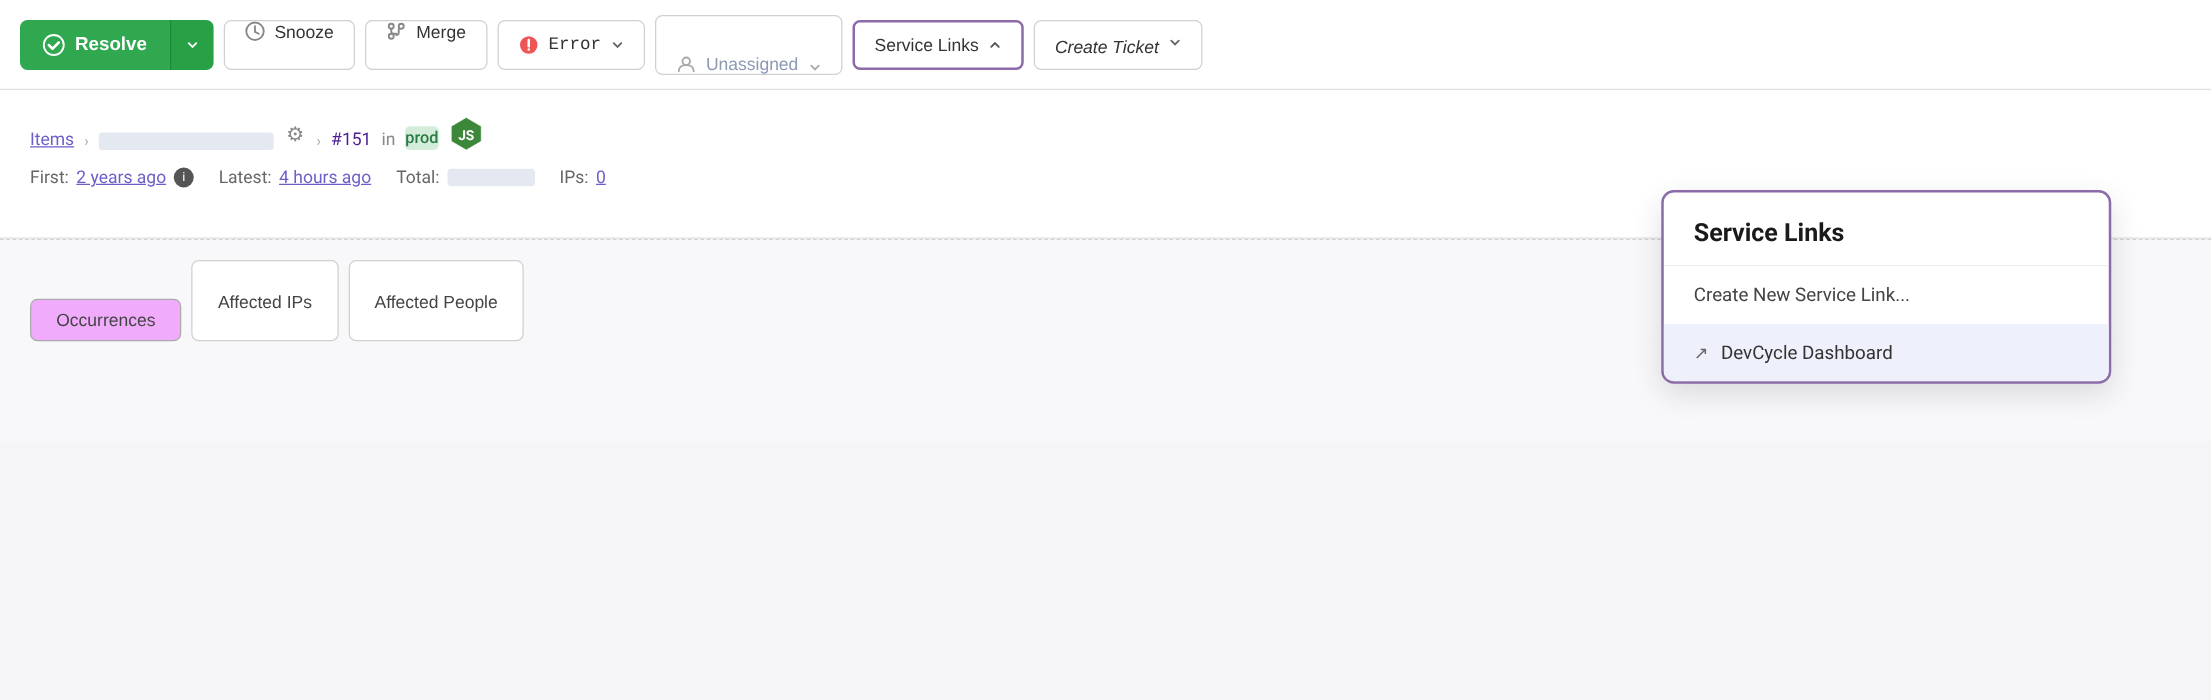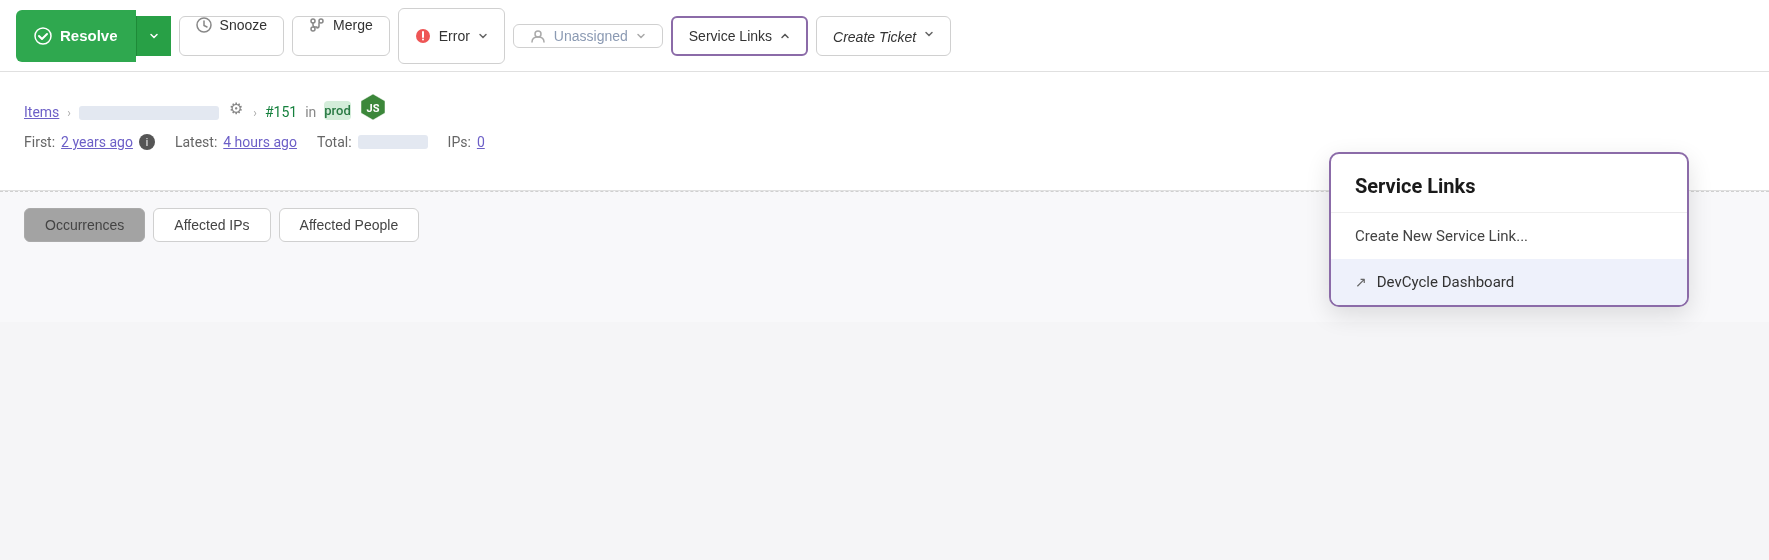--- a/index.html
+++ b/index.html
@@ -25,21 +25,21 @@
       display: flex;
       align-items: center;
       border-radius: 6px;
       overflow: hidden;
     }
     .btn-resolve-main {
       background: #2fa84f;
       color: #fff;
       border: none;
       padding: 0 18px;
-      height: 52px;
+      height: 40px;
       font-size: 15px;
       font-weight: 600;
       cursor: pointer;
       display: flex;
       align-items: center;
       gap: 8px;
     }
     .btn-resolve-main .check-icon {
       width: 18px;
       height: 18px;
@@ -69,39 +69,40 @@
       align-items: flex-start;
       gap: 8px;
       white-space: nowrap;
     }
 
     .btn-error {
       background: #fff;
       border: 1px solid #d0d0d0;
       border-radius: 6px;
       padding: 0 16px;
-      height: 56px;
+      height: 40px;
       font-size: 14px;
       cursor: pointer;
       display: flex;
       align-items: center;
       gap: 8px;
       color: #333;
+      font-family: Liberation Mono, monospace;
     }
 
     .btn-unassigned {
       background: #fff;
       border: 1px solid #d0d0d0;
       border-radius: 6px;
       padding: 0 16px;
-      height: 24px;
-      font-size: 14px;
-      cursor: pointer;
-      display: flex;
-      align-items: center;
+      height: 48px;
+      font-size: 14px;
+      cursor: pointer;
+      display: flex;
+      align-items: flex-end;
       gap: 8px;
       color: #8b9ab3;
     }
 
     .btn-service-links {
       background: #fff;
       border: 2px solid #8b6ba8;
       border-radius: 6px;
       padding: 0 16px;
       height: 40px;
@@ -163,21 +164,21 @@
     }
     .gear-icon-btn {
       background: none;
       border: none;
       cursor: pointer;
       color: #888;
       font-size: 16px;
       padding: 2px;
     }
     .breadcrumb-hash {
-      color: #15803d;
+      color: #4c1d95;
     }
     .breadcrumb-in {
       color: #888;
     }
     .env-badge {
       background: #d4edda;
       color: #2a7a44;
       border-radius: 4px;
       padding: 2px 0;
       font-size: 13px;
@@ -243,23 +244,24 @@
     .tab-btn {
       background: #fff;
       border: 1px solid #d0d0d0;
       border-radius: 6px;
       padding: 8px 20px;
       font-size: 14px;
       cursor: pointer;
       color: #444;
     }
     .tab-btn.active {
-      background: #a3a3a3;
+      background: #f0abfc;
       border-color: #aaa;
       font-weight: 500;
+      margin-top: 31px;
     }
 
     
     .service-links-dropdown {
       position: absolute;
       top: 80px;
       right: 80px;
       width: 360px;
       background: #fff;
       border: 2px solid #8b6ba8;

